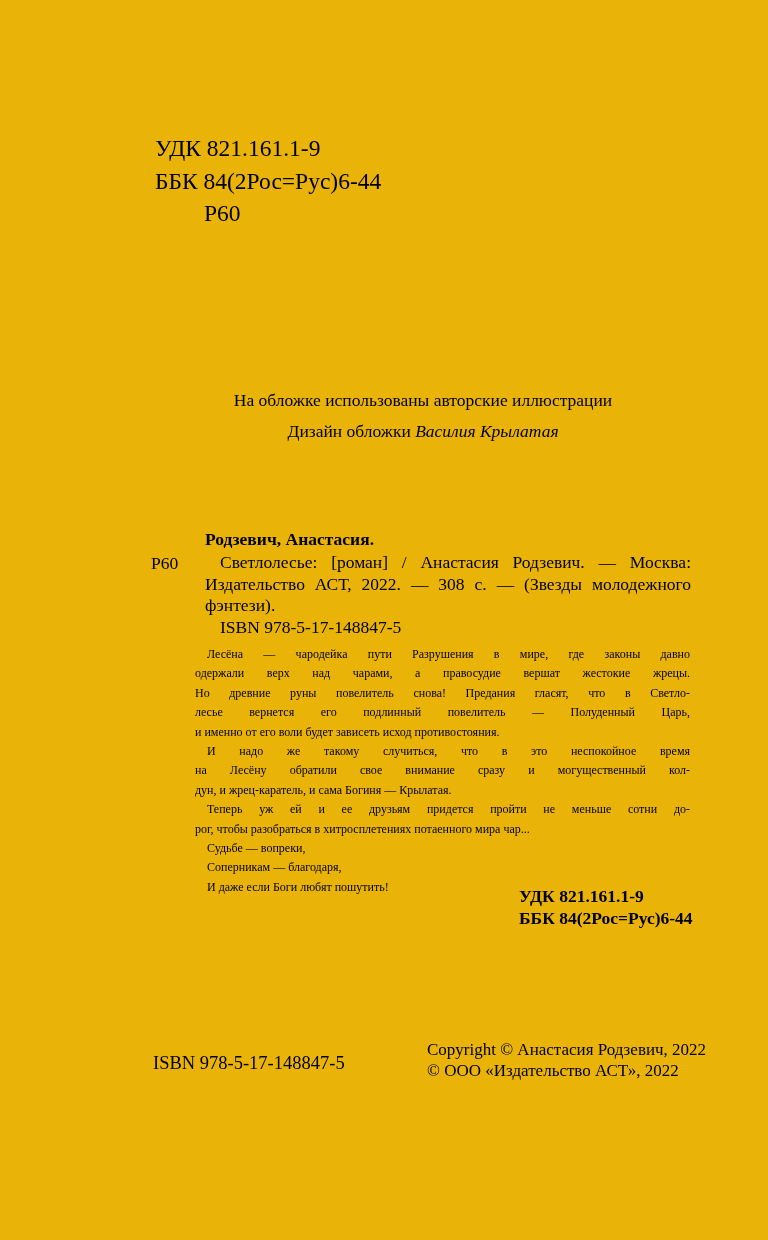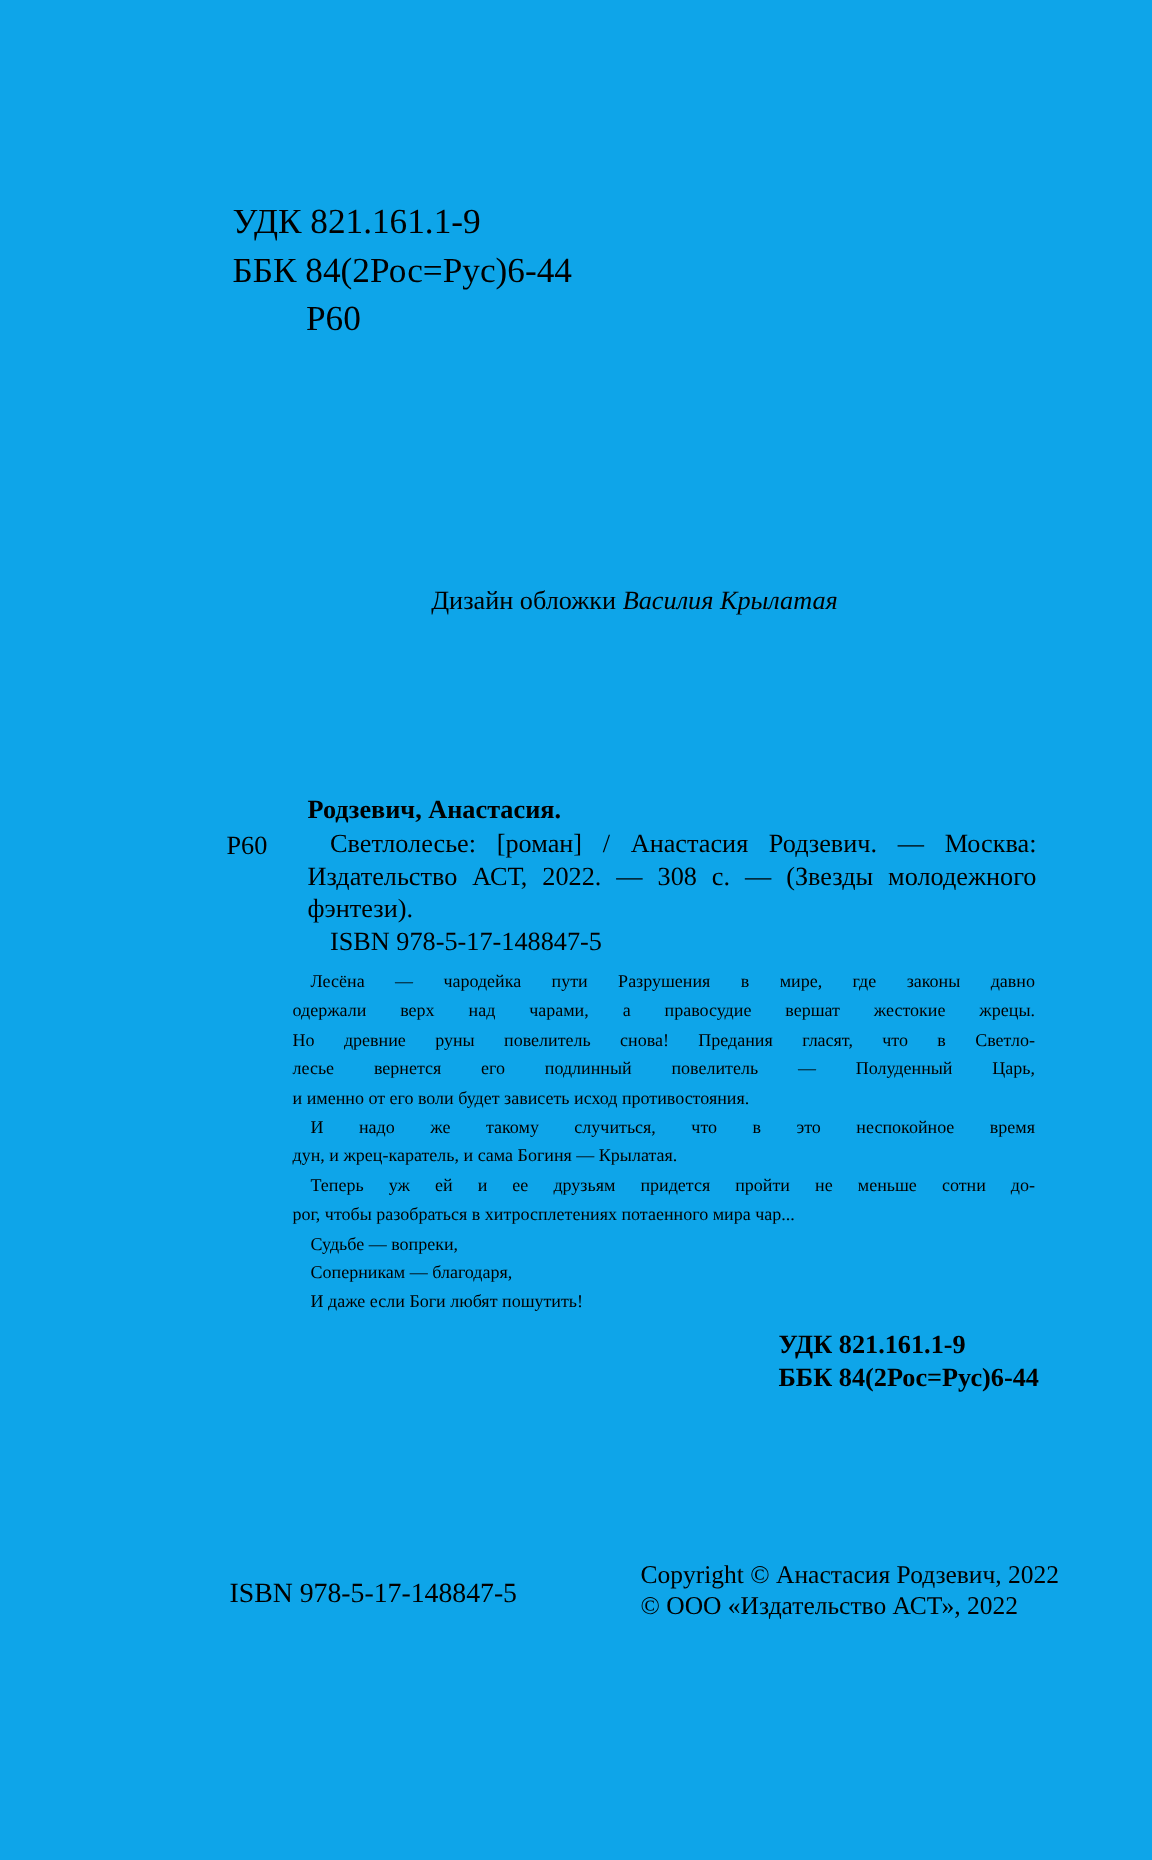--- a/index.html
+++ b/index.html
@@ -2,21 +2,21 @@
 <html><head>
 <meta charset="utf-8">
 <style>
   html, body { margin: 0; padding: 0; }
   body {
     width: 768px; height: 1240px;
     background: #ffffff;
     font-family: "Liberation Serif", "DejaVu Serif", serif;
     color: #000000;
   }
-  .page { position: relative; width: 768px; height: 1240px; background: #0ea5e9; overflow: hidden; }
+  .page { position: relative; width: 768px; height: 1240px; background: #eab308; overflow: hidden; }
   .abs { position: absolute; }
 
   
   .top-codes { left: 155px; top: 132px; font-size: 23.5px; line-height: 32.6px; }
   .top-codes .sign { padding-left: 49px; }
 
   
   .credits { left: 150px; top: 385px; width: 546px; text-align: center; font-size: 17.5px; line-height: 31px; }
   .credits .it { font-style: italic; }
 
@@ -46,20 +46,21 @@
 
 <div class="page">
 
   <div class="abs top-codes">
     <div>УДК 821.161.1-9</div>
     <div>ББК 84(2Рос=Рус)6-44</div>
     <div class="sign">Р60</div>
   </div>
 
   <div class="abs credits">
+    <div>На обложке использованы авторские иллюстрации</div>
     <div><span>Дизайн обложки </span><span class="it">Василия Крылатая</span></div>
   </div>
 
   <div class="abs card-heading">Родзевич, Анастасия.</div>
   <div class="abs card-code">Р60</div>
   <div class="abs card-desc">
       <div class="ln j first">Светлолесье: [роман] / Анастасия Родзевич. — Москва:</div>
       <div class="ln j">Издательство АСТ, 2022. — 308 с. — (Звезды молодежного</div>
       <div class="ln">фэнтези).</div>
     </div>
@@ -68,20 +69,21 @@
   <div class="abs annotation">
     <div>
         <div class="ln j first">Лесёна — чародейка пути Разрушения в мире, где законы давно</div>
         <div class="ln j">одержали верх над чарами, а правосудие вершат жестокие жрецы.</div>
         <div class="ln j">Но древние руны повелитель снова! Предания гласят, что в Светло-</div>
         <div class="ln j">лесье вернется его подлинный повелитель — Полуденный Царь,</div>
         <div class="ln">и именно от его воли будет зависеть исход противостояния.</div>
       </div>
     <div>
         <div class="ln j first">И надо же такому случиться, что в это неспокойное время</div>
+        <div class="ln j">на Лесёну обратили свое внимание сразу и могущественный кол-</div>
         <div class="ln">дун, и жрец-каратель, и сама Богиня — Крылатая.</div>
       </div>
     <div>
         <div class="ln j first">Теперь уж ей и ее друзьям придется пройти не меньше сотни до-</div>
         <div class="ln">рог, чтобы разобраться в хитросплетениях потаенного мира чар...</div>
       </div>
     <div>
         <div class="ln first">Судьбе — вопреки,</div>
       </div>
     <div>

